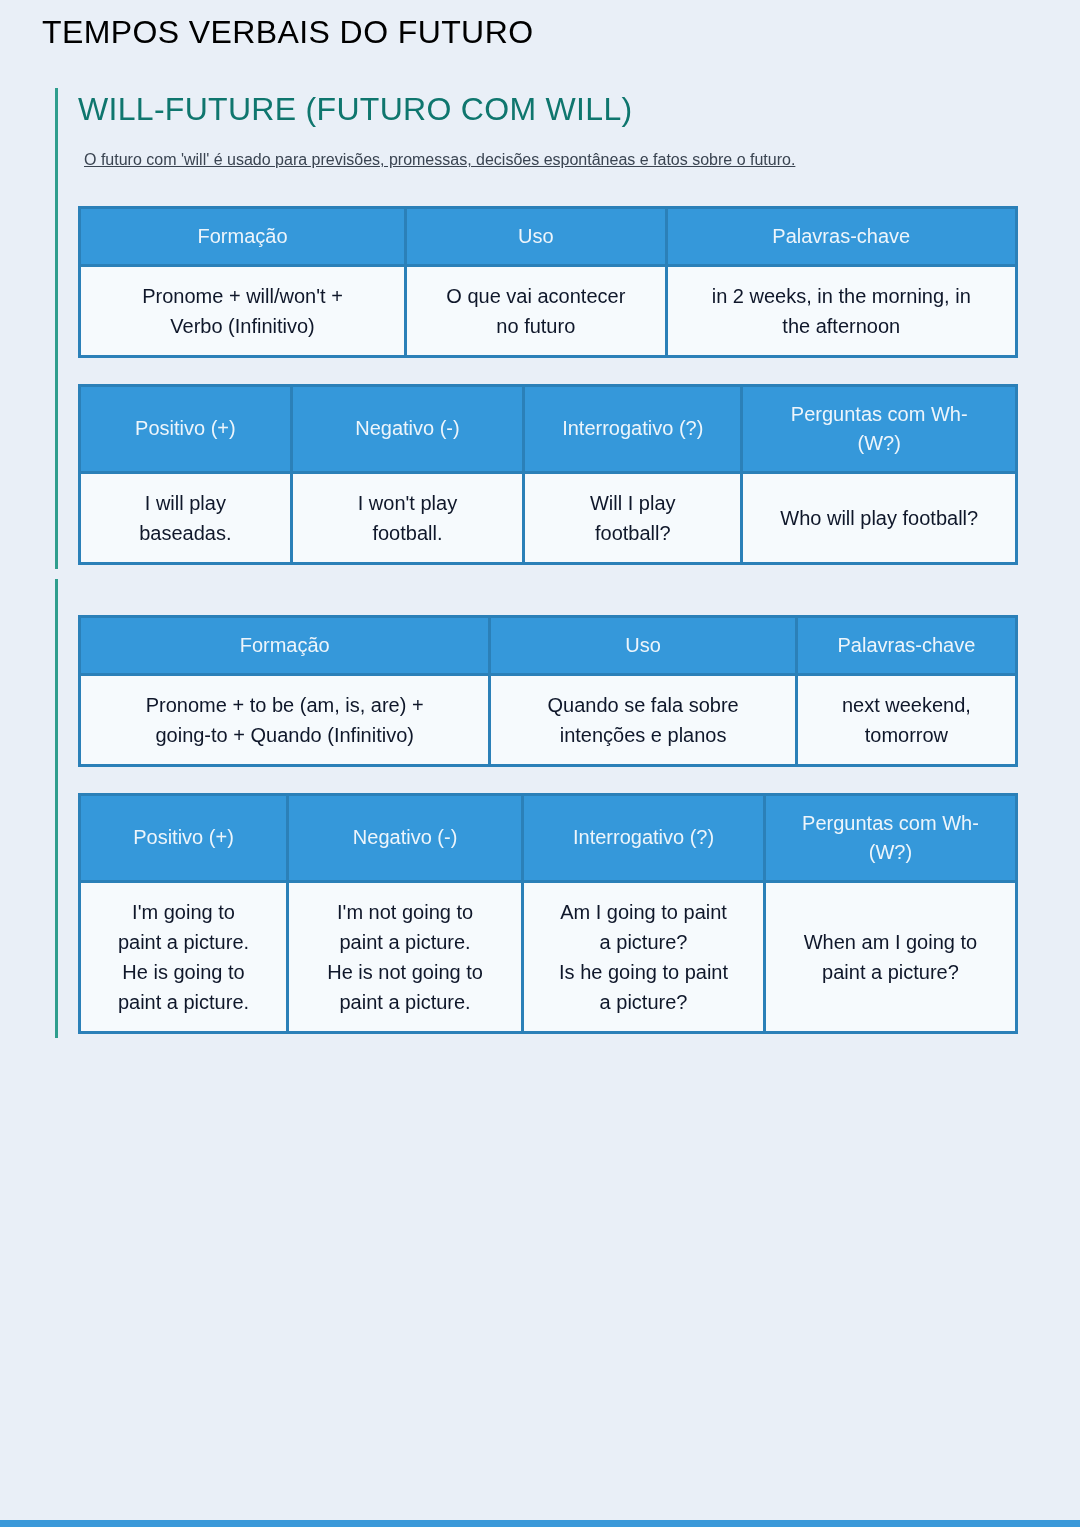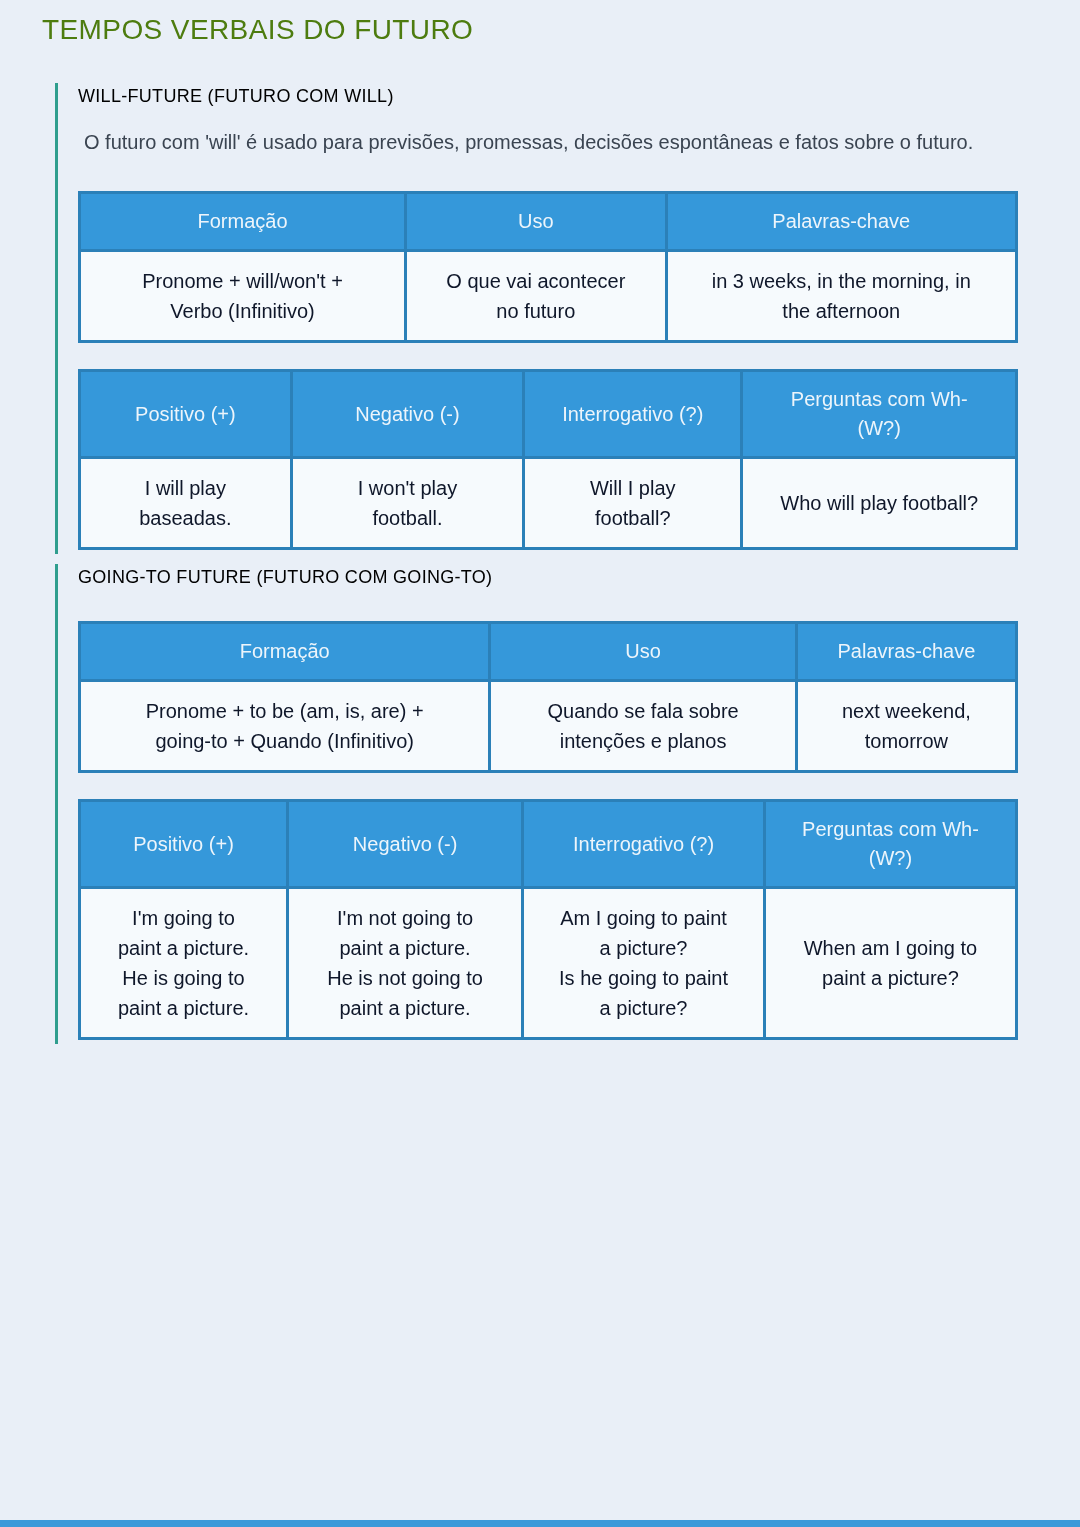--- a/index.html
+++ b/index.html
@@ -8,44 +8,45 @@
     width: 1080px;
     height: 1527px;
     background: #e9eff7;
     font-family: "Liberation Sans", "DejaVu Sans", sans-serif;
     position: relative;
     overflow: hidden;
   }
   .page { padding-top: 14px; }
   .page-title {
     margin: 0 16px 0 42px;
-    font-size: 28px;
+    font-size: 32px;
     font-weight: normal;
-    color: #4d7c0f;
+    color: #000000;
     letter-spacing: 0.4px;
   }
   .section {
     margin: 37px 62px 0 55px;
     border-left: 3px solid #2f9e8e;
     padding: 3px 0 4px 20px;
   }
   .section + .section { margin-top: 10px; }
   .section-heading {
     margin: 0;
-    font-size: 18px;
+    font-size: 32px;
     font-weight: normal;
-    color: #000000;
+    color: #0f766e;
     letter-spacing: 0.3px;
   }
   .section-desc {
     margin: 19px 0 0 6px;
-    font-size: 20px;
+    font-size: 16px;
     line-height: 1.62;
     color: #3a4451;
     max-width: 932px;
+    text-decoration: underline;
   }
   table {
     width: 100%;
     border-collapse: collapse;
     table-layout: fixed;
     margin-top: 33px;
   }
   .forms-table { margin-top: 26px; }
   th, td {
     border: 3px solid #2b80b8;
@@ -98,21 +99,21 @@
           <th>Uso</th>
           <th>Palavras-chave</th>
         </tr>
       </thead>
       <tbody>
         <tr>
           <td>Pronome + will/won't +
 Verbo (Infinitivo)</td>
           <td>O que vai acontecer
 no futuro</td>
-          <td>in 3 weeks, in the morning, in
+          <td>in 2 weeks, in the morning, in
 the afternoon</td>
         </tr>
       </tbody>
     </table>
 
     <table class="forms-table">
       <colgroup>
         <col style="width:22.6%">
           <col style="width:24.8%">
           <col style="width:23.3%">
@@ -135,21 +136,20 @@
 football.</td>
           <td>Will I play
 football?</td>
           <td>Who will play football?</td>
         </tr>
       </tbody>
     </table>
   </div>
 
   <div class="section">
-    <h2 class="section-heading">GOING-TO FUTURE (FUTURO COM GOING-TO)</h2>
 
     <table class="formation-table">
       <colgroup>
         <col style="width:43.8%">
           <col style="width:32.7%">
           <col style="width:23.5%">
       </colgroup>
       <thead>
         <tr>
           <th>Formação</th>

